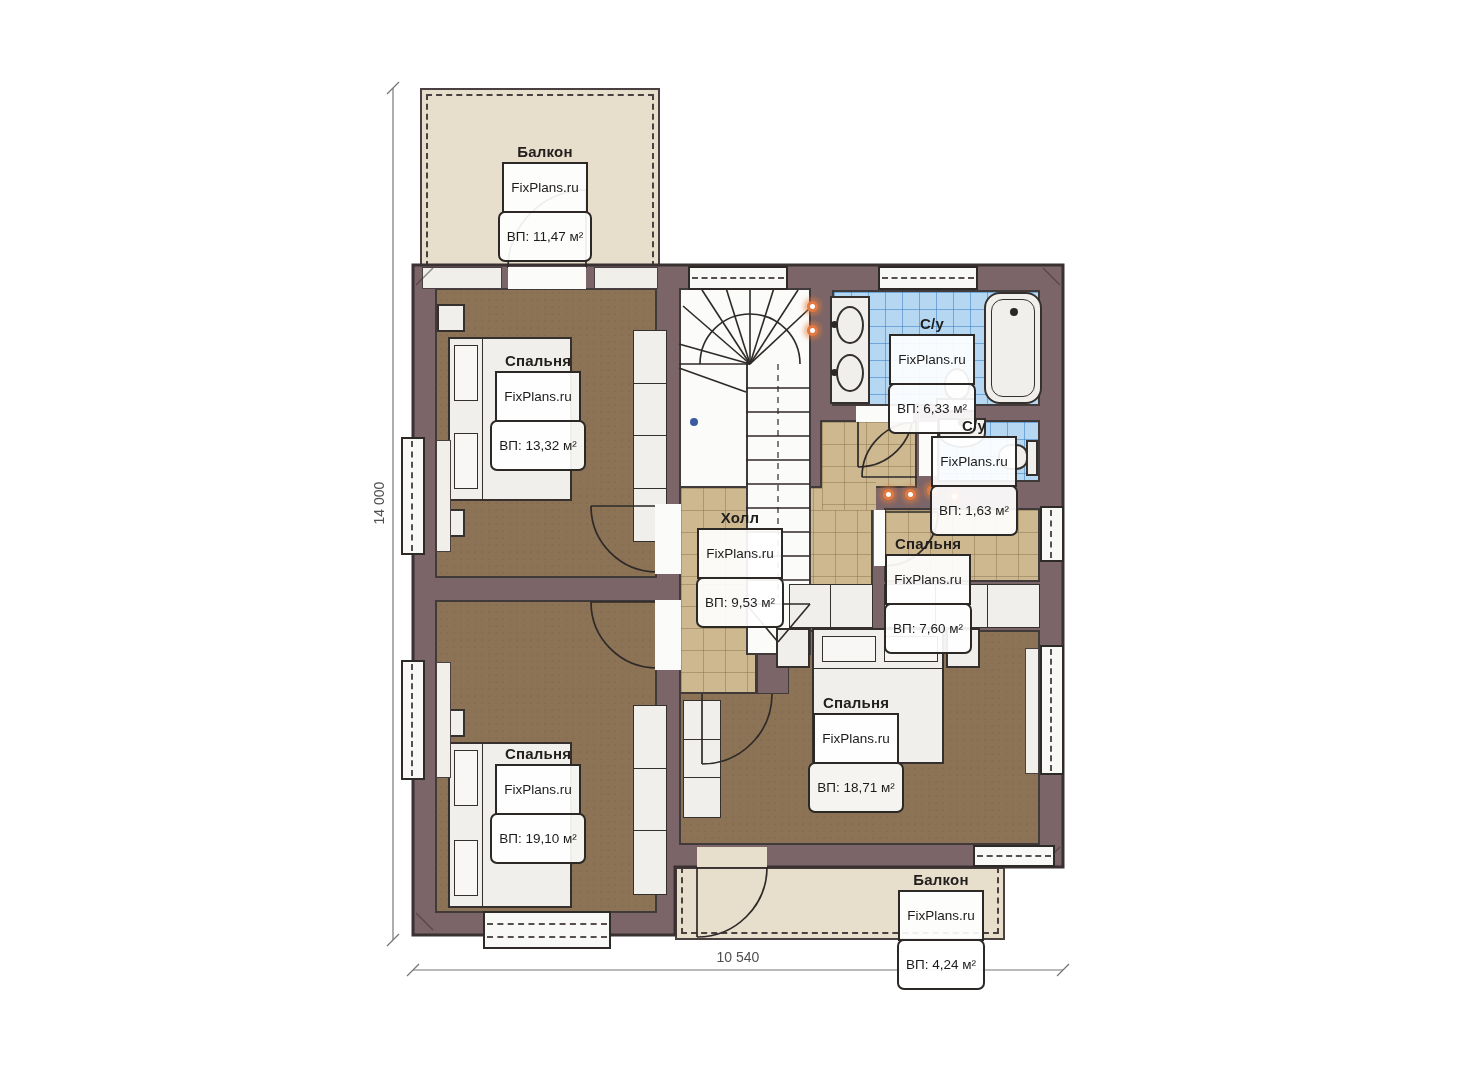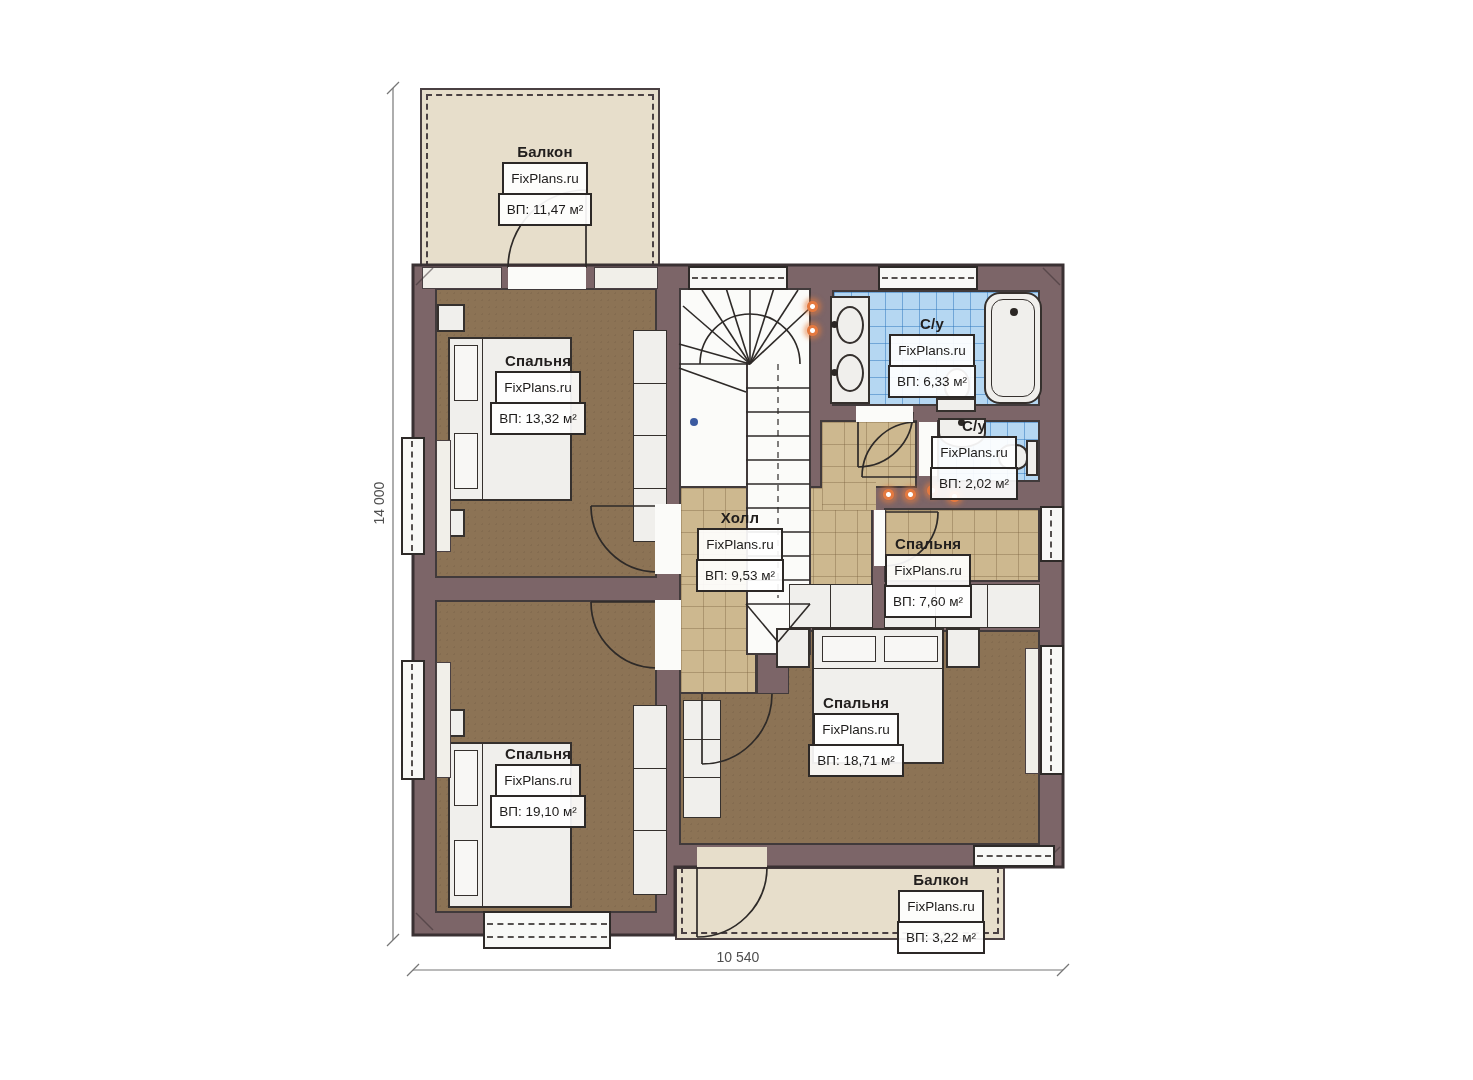--- a/index.html
+++ b/index.html
@@ -35,22 +35,22 @@
   .closet.row>div+div{margin-left:-1.8px;}
   .round{border-radius:50%;}
   .light{position:absolute;width:13px;height:13px;border-radius:50%;z-index:6;
     background:radial-gradient(circle,#ffffff 0 2px,#e4793f 3px 5px,rgba(228,121,63,.45) 6px);
     box-shadow:0 0 5px 2px rgba(230,125,60,.65);}
   .bluedot{position:absolute;width:8px;height:8px;border-radius:50%;background:#3b5aa0;z-index:6;}
   #overlay{position:absolute;left:0;top:0;z-index:5;pointer-events:none;}
   .room-label{position:absolute;z-index:7;text-align:center;}
   .room-name{font-weight:bold;font-size:15px;color:#211e1d;margin-bottom:2px;letter-spacing:.2px;}
   .label-box{width:fit-content;margin:0 auto;border:2px solid #2c2826;background:rgba(255,255,255,.92);
-    padding:7px 7px;font-size:13.5px;color:#1d1b1a;white-space:nowrap;}
-  .label-box+.label-box{margin-top:-2px;}
+    padding:16px 7px;font-size:13.5px;color:#1d1b1a;white-space:nowrap;}
+  .label-box+.label-box{margin-top:-2px;border-radius:7px;}
   .dim-label{position:absolute;color:#4f4f4f;font-size:14px;z-index:8;white-space:nowrap;}
 </style>
 </head>
 <body>
 
 <div id="canvas">
 
   <div class="balcony" style="left:420px;top:88px;width:240px;height:179px;">
     <div class="balcony-inner" style="left:4px;top:4px;right:4px;bottom:-2px;border-bottom:none;"></div>
   </div>
@@ -282,21 +282,21 @@
     <div class="label-box">ВП: 13,32 м²</div>
   </div>
   <div class="room-label" style="left:852px;top:315px;width:160px;">
     <div class="room-name">С/у</div>
     <div class="label-box">FixPlans.ru</div>
     <div class="label-box">ВП: 6,33 м²</div>
   </div>
   <div class="room-label" style="left:900px;top:417px;width:148px;">
     <div class="room-name">С/у</div>
     <div class="label-box">FixPlans.ru</div>
-    <div class="label-box">ВП: 2,02 м²</div>
+    <div class="label-box">ВП: 1,63 м²</div>
   </div>
   <div class="room-label" style="left:660px;top:509px;width:160px;text-align:center;">
     <div class="room-name">Холл</div>
     <div class="label-box">FixPlans.ru</div>
     <div class="label-box">ВП: 9,53 м²</div>
   </div>
   <div class="room-label" style="left:848px;top:535px;width:160px;">
     <div class="room-name">Спальня</div>
     <div class="label-box">FixPlans.ru</div>
     <div class="label-box">ВП: 7,60 м²</div>
@@ -307,16 +307,16 @@
     <div class="label-box">ВП: 18,71 м²</div>
   </div>
   <div class="room-label" style="left:455px;top:745px;width:166px;">
     <div class="room-name">Спальня</div>
     <div class="label-box">FixPlans.ru</div>
     <div class="label-box">ВП: 19,10 м²</div>
   </div>
   <div class="room-label" style="left:860px;top:871px;width:162px;">
     <div class="room-name">Балкон</div>
     <div class="label-box">FixPlans.ru</div>
-    <div class="label-box">ВП: 3,22 м²</div>
+    <div class="label-box">ВП: 4,24 м²</div>
   </div>
 
 </div>
 
 </body></html>

